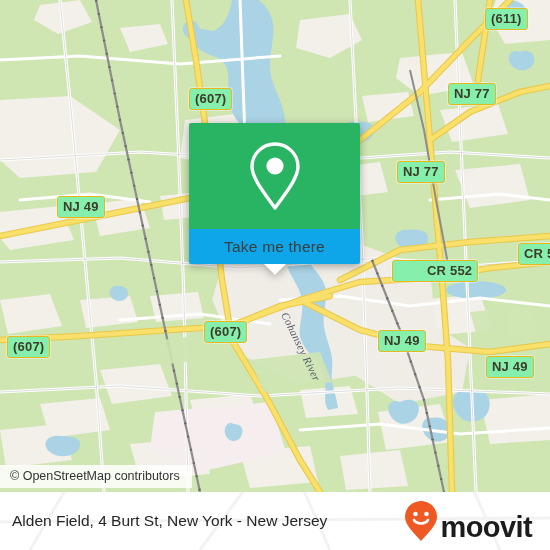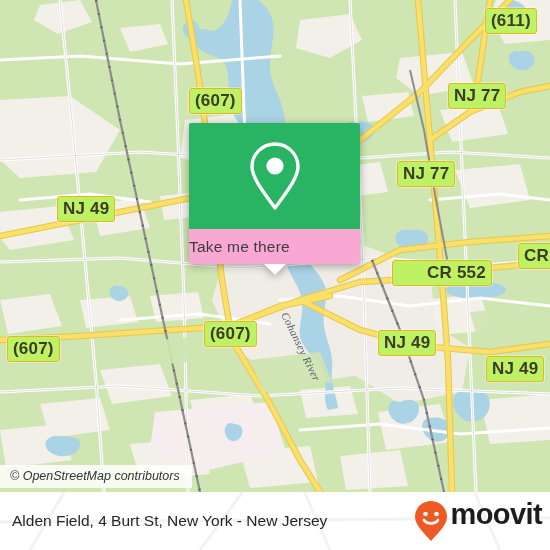--- a/index.html
+++ b/index.html
@@ -10,25 +10,25 @@
   }
   #app{position:relative;width:550px;height:550px;overflow:hidden;background:#fff;}
 
   
   #map-area{position:absolute;left:0;top:0;width:550px;height:492px;overflow:hidden;background:#e9efd8;}
   #map-svg{position:absolute;left:0;top:0;}
 
   
   .shield{
     position:absolute;
-    background:#bef264;
+    background:#86efac;
     border:1.6px solid #e3b91c;
     border-radius:3px;
     color:#3c3c28;
-    font-size:17px;
+    font-size:13px;
     font-weight:bold;
     line-height:1;
     padding:3px 5px 4px 5px;
     white-space:nowrap;
     box-shadow:0 0 0 1px rgba(255,255,255,.35);
     letter-spacing:.2px;
   }
 
   
   .river-label{
@@ -44,58 +44,57 @@
   
   #popup{
     position:absolute;left:189px;top:123px;width:171px;
     filter:drop-shadow(0 2px 4px rgba(0,0,0,.33));
   }
   #popup-head{
     height:106px;background:#28b463;border-radius:2px 2px 0 0;
     display:flex;align-items:center;justify-content:center;
   }
   #popup-foot{
-    height:35px;background:#f9a8d4;border-radius:0 0 2px 2px;
-    display:flex;align-items:center;
+    height:35px;background:#0ea5e9;border-radius:0 0 2px 2px;
+    display:flex;align-items:center;justify-content:center;
     position:relative;
   }
   #popup-foot-label{font-size:15.5px;color:#3d3d3d;letter-spacing:.2px;}
   #popup-tail{
     position:absolute;left:50%;top:100%;transform:translateX(-50%);
     width:0;height:0;
     border-left:11px solid transparent;
     border-right:11px solid transparent;
     border-top:11px solid #ffffff;
   }
 
   
   #attribution{
     position:absolute;left:0;top:465px;
     background:rgba(255,255,255,.82);
     padding:4px 12px 5px 10px;
     font-size:12.5px;color:#333;
     white-space:nowrap;
-    font-style:italic;
   }
 
   
   #footer{
     position:absolute;left:0;top:492px;width:550px;height:58px;
     background:#ffffff;
     display:flex;align-items:center;justify-content:space-between;
     overflow:hidden;
   }
   #footer-ghost{
     position:absolute;left:0;top:0;width:550px;height:58px;opacity:.5;
   }
   #footer-title{
     position:relative;z-index:2;
     margin-left:12px;font-size:15.5px;color:#262626;white-space:nowrap;
   }
-  #brand{position:relative;z-index:2;margin-right:8px;display:flex;align-items:flex-start;gap:3px;}
+  #brand{position:relative;z-index:2;margin-right:18px;display:flex;align-items:flex-end;gap:3px;}
   #brand-word{font-size:29px;font-weight:bold;color:#1c1c1c;letter-spacing:-.6px;line-height:1;}
 </style>
 </head>
 <body>
 
 <div id="app">
 
   <div id="map-area">
 
     <svg id="map-svg" width="550" height="492" viewBox="0 0 550 492">

